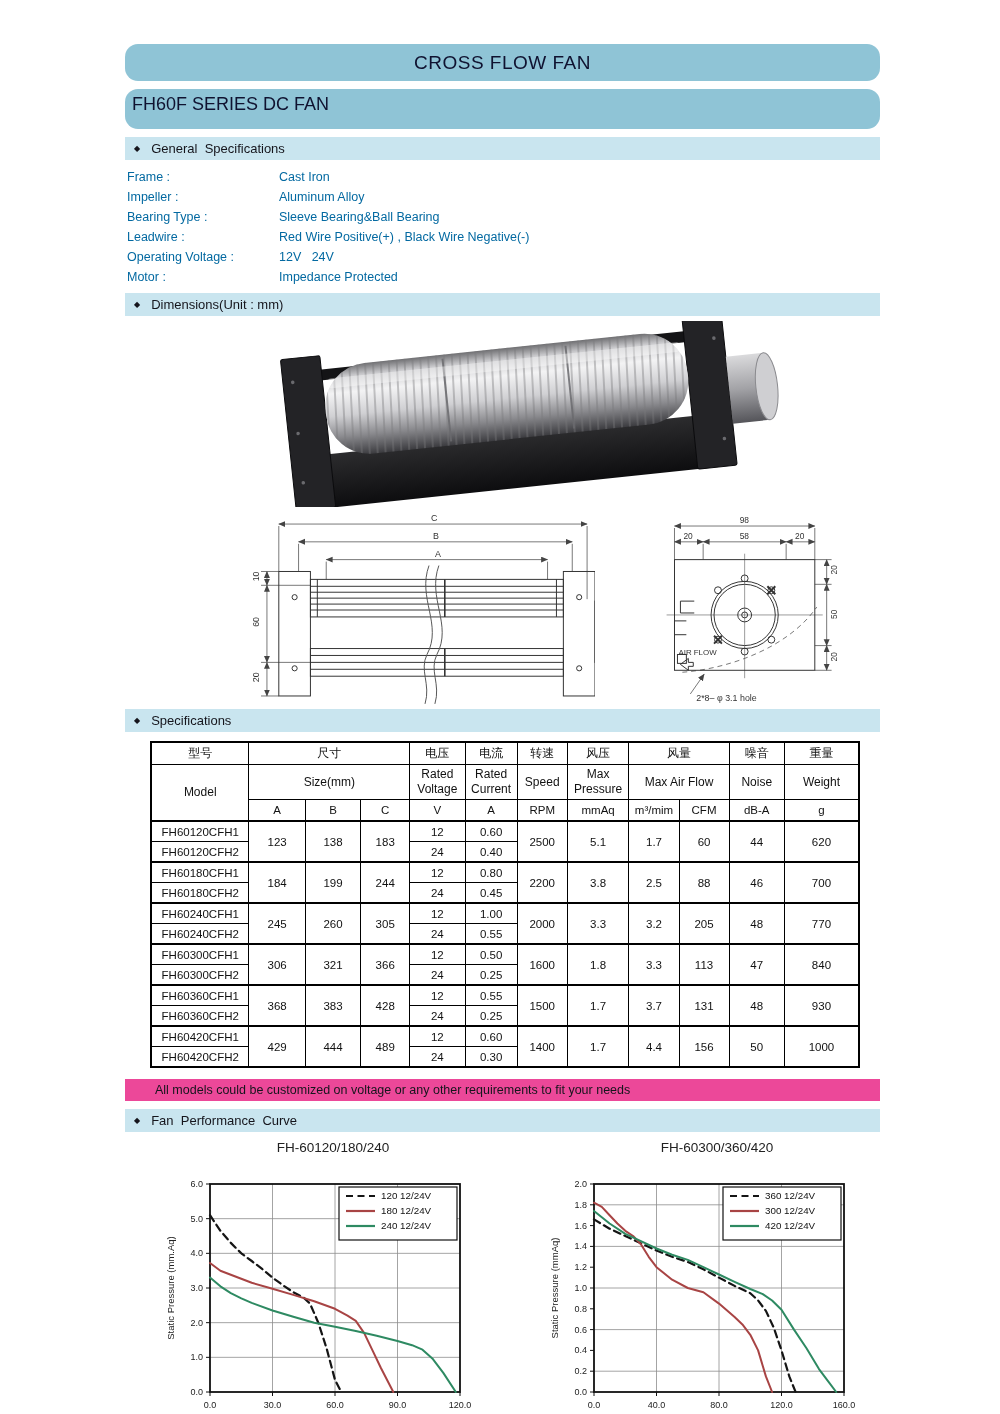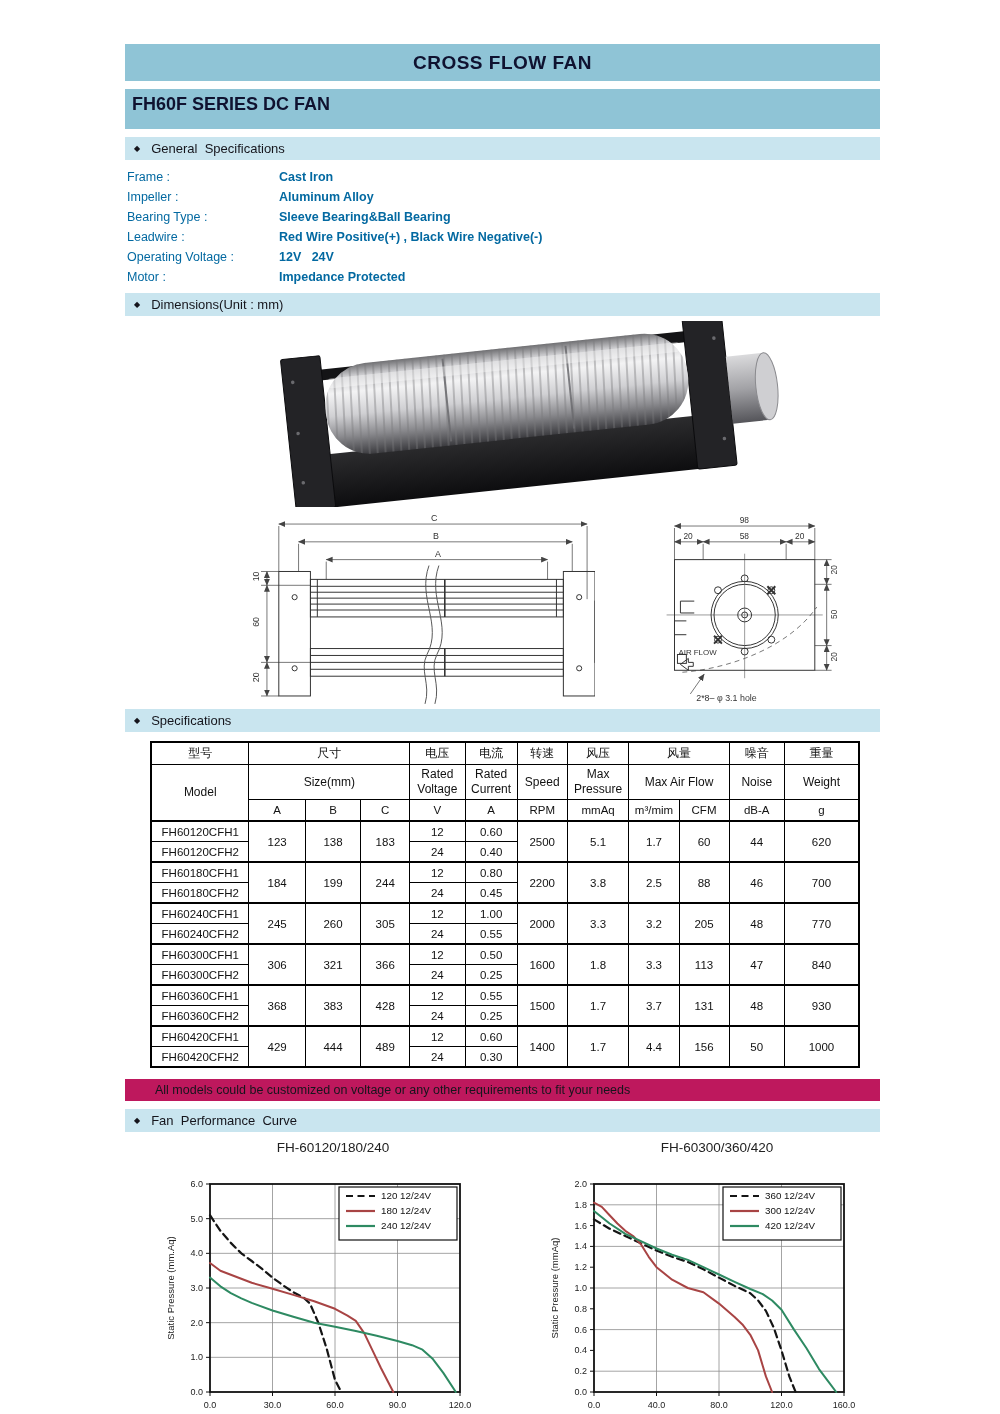--- a/index.html
+++ b/index.html
@@ -1,40 +1,40 @@
 <!DOCTYPE html>
 <html><head>
 <meta charset="utf-8">
 <style>
   html,body{margin:0;padding:0;background:#fff;}
   .page{position:relative;width:1000px;height:1414px;background:#ffffff;overflow:hidden;
         font-family:"Liberation Sans", sans-serif;color:#1c1c1c;}
   .content{width:755px;margin-left:125px;padding-top:44px;}
-  .main-bar{background:#8fc4d6;color:#0f1230;font-weight:bold;}
+  .main-bar{background:#8fc4d6;color:#0f1230;font-weight:normal;border-radius:13px;}
   .title-bar{height:37px;line-height:37px;text-align:center;font-size:19px;letter-spacing:.5px;}
   .series-bar{height:40px;line-height:30px;font-size:18px;padding-left:7px;margin-top:8px;box-sizing:border-box;}
   .section-bar{background:#c9e5ef;height:23px;display:flex;align-items:center;gap:11px;
                padding-left:9px;font-size:13px;color:#15151c;margin-top:8px;white-space:pre-wrap;}
   .bullet{font-size:8px;line-height:1;}
   .gen-specs{padding:7px 0 4px 2px;}
   .gs-row{display:flex;height:20px;align-items:center;font-size:12.5px;color:#0369a1;}
   .gs-label{width:152px;}
-  .gs-value{white-space:pre-wrap;font-weight:bold;}
+  .gs-value{white-space:pre-wrap;}
   .photo-wrap{text-align:center;margin-top:5px;}
   .drawings{display:flex;gap:38px;margin:2px 0 0 55px;align-items:flex-start;}
   .spec-table{border-collapse:collapse;border:2px solid #000;width:710px;margin:9px 0 0 25px;
               text-align:center;font-size:11.5px;color:#111;}
   .spec-table th,.spec-table td{border:1px solid #000;padding:0 2px;font-weight:normal;}
   .spec-table thead tr.cn th{height:21px;font-size:12px;font-family:"Liberation Sans","DejaVu Sans",sans-serif;}
   .spec-table thead tr.en th{height:34px;font-size:12px;line-height:1.25;}
   .spec-table thead tr.units th{height:20px;}
   .spec-table thead{border-bottom:2px solid #0f172a;}
   .spec-table tbody td{height:19px;}
   .spec-table tbody tr.gs td{border-top:2px solid #000;}
-  .note-bar{background:#be185d;height:22px;line-height:22px;font-size:12.5px;color:#15151c;
+  .note-bar{background:#ec4899;height:22px;line-height:22px;font-size:12.5px;color:#15151c;
             padding-left:30px;margin-top:11px;}
   .charts{display:flex;gap:74px;margin:8px 0 0 38px;}
   .chart-title{width:310px;box-sizing:border-box;padding-left:30px;text-align:center;
                font-size:13.5px;color:#222;margin-bottom:19px;}
   svg text{font-family:"Liberation Sans", sans-serif;}
   .drawing text{fill:#333;}
 </style>
 </head>
 <body>
 

